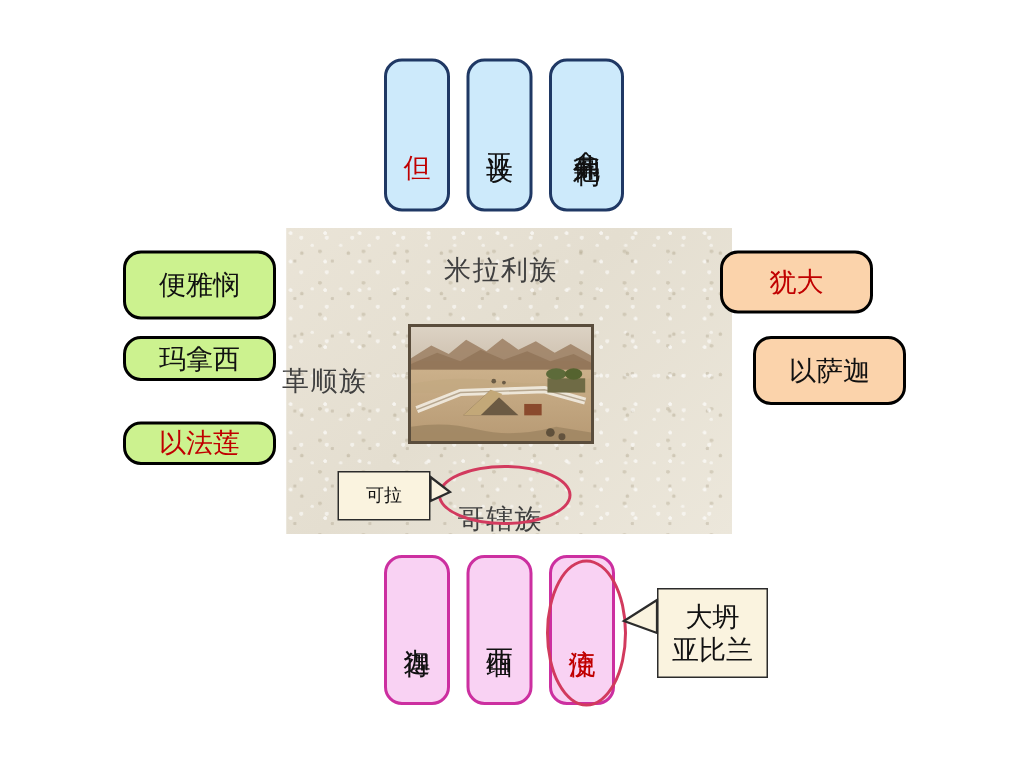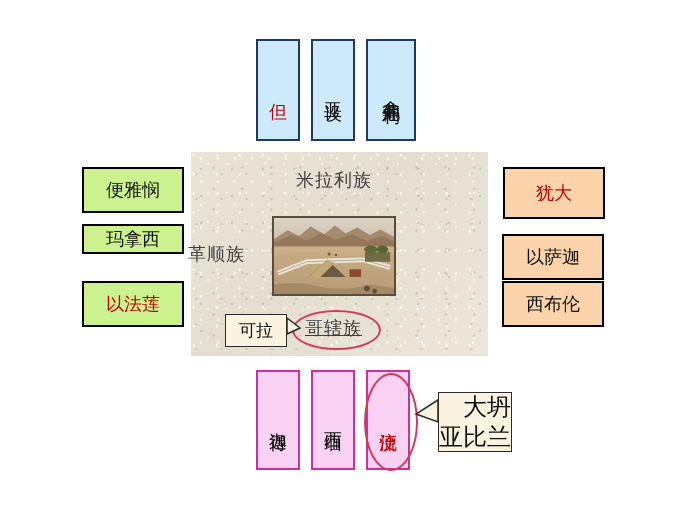--- a/index.html
+++ b/index.html
@@ -13,21 +13,21 @@
   
   .vbox{writing-mode:vertical-rl;text-orientation:upright;letter-spacing:2px;}
 
   .blue{background:#cdeafb;border:2px solid #1f3864;color:#111111;}
   .green{background:#ccf28f;border:2px solid #000000;color:#111111;}
   .peach{background:#fbd3ab;border:2px solid #000000;color:#111111;}
   .pink{background:#f9d2f3;border:2px solid #cc2fa0;color:#111111;}
 
   .red-txt{color:#c00000;}
 
-  .t18{font-size:18px;}
+  .t18{font-size:18px;border-radius:12px;}
 
   
   .center-panel{position:absolute;left:191px;top:152px;width:297px;height:204px;
      background:#e6e0d2;
      background-image:
         radial-gradient(circle at 12% 18%, rgba(255,255,255,.65) 0 1.1px, transparent 1.4px),
         radial-gradient(circle at 33% 62%, rgba(160,148,120,.35) 0 1.1px, transparent 1.4px),
         radial-gradient(circle at 58% 28%, rgba(255,255,255,.55) 0 1.2px, transparent 1.5px),
         radial-gradient(circle at 77% 74%, rgba(160,148,120,.30) 0 1.1px, transparent 1.4px),
         radial-gradient(circle at 90% 40%, rgba(255,255,255,.5) 0 1px, transparent 1.3px),
@@ -94,70 +94,67 @@
       <circle cx="96" cy="74" r="3" fill="#4e4231" opacity=".8"></circle>
       <circle cx="104" cy="77" r="2.4" fill="#4e4231" opacity=".75"></circle>
     </svg>
   </div>
 
   <div class="center-label" style="left:296px;top:170px;">米拉利族</div>
 
   <div class="center-label" style="left:188px;top:244px;">革顺族</div>
 
 
-  <div class="center-label" style="left:305px;top:318px;text-decoration:underline;">哥辖族</div>
+  <div class="center-label" style="left:305px;top:336px;">哥辖族</div>
 
   <div class="ellipse" style="left:292px;top:310px;width:85px;height:36px;"></div>
 
-  <div class="callout" style="left:225px;top:314px;width:62px;height:33px;font-size:17px;">可拉</div>
+  <div class="callout" style="left:225px;top:314px;width:62px;height:33px;font-size:12px;">可拉</div>
   <svg class="ovl">
     <polygon points="287,318 300,328 287,334" fill="#faf3df" stroke="#2b2b2b" stroke-width="1.5"></polygon>
   </svg>
 
   <div class="box blue vbox t18" style="left:256px;top:39px;width:44px;height:102px;">
     <span class="red-txt">但</span>
   </div>
   <div class="box blue vbox t18" style="left:311px;top:39px;width:44px;height:102px;">
     <span>亚设</span>
   </div>
   <div class="box blue vbox t18" style="left:366px;top:39px;width:50px;height:102px;">
     <span>拿弗他利</span>
   </div>
 
   <div class="box green t18" style="left:82px;top:167px;width:102px;height:46px;">
     <span>便雅悯</span>
   </div>
   <div class="box green t18" style="left:82px;top:224px;width:102px;height:30px;">
     <span>玛拿西</span>
   </div>
-  <div class="box green t18" style="left:82px;top:281px;width:102px;height:46px;">
+  <div class="box green t18" style="left:82px;top:281px;width:102px;height:29px;">
     <span class="red-txt">以法莲</span>
   </div>
 
-  <div class="box peach t18" style="left:503px;top:167px;width:102px;height:52px;">
+  <div class="box peach t18" style="left:480px;top:167px;width:102px;height:42px;">
     <span class="red-txt">犹大</span>
   </div>
-  <div class="box peach t18" style="left:502px;top:234px;width:102px;height:46px;">
+  <div class="box peach t18" style="left:502px;top:224px;width:102px;height:46px;">
     <span>以萨迦</span>
-  </div>
-  <div class="box peach t18" style="left:502px;top:281px;width:102px;height:46px;">
-    <span>西布伦</span>
   </div>
 
   <div class="box pink vbox t18" style="left:256px;top:370px;width:44px;height:100px;">
     <span>迦得</span>
   </div>
   <div class="box pink vbox t18" style="left:311px;top:370px;width:44px;height:100px;">
     <span>西缅</span>
   </div>
   <div class="box pink vbox t18" style="left:366px;top:370px;width:44px;height:100px;">
     <span class="red-txt">流便</span>
   </div>
 
   <div class="ellipse" style="left:364px;top:373px;width:50px;height:94px;"></div>
 
-  <div class="callout" style="left:438px;top:392px;width:74px;height:60px;font-size:24px;white-space:pre-line;text-align:right;">大坍
+  <div class="callout" style="left:438px;top:392px;width:74px;height:60px;font-size:18px;white-space:pre-line;">大坍
 亚比兰</div>
   <svg class="ovl">
     <polygon points="438,400 416,414 438,422" fill="#faf3df" stroke="#2b2b2b" stroke-width="1.5"></polygon>
   </svg>
 
 </div>
 
 </body></html>

